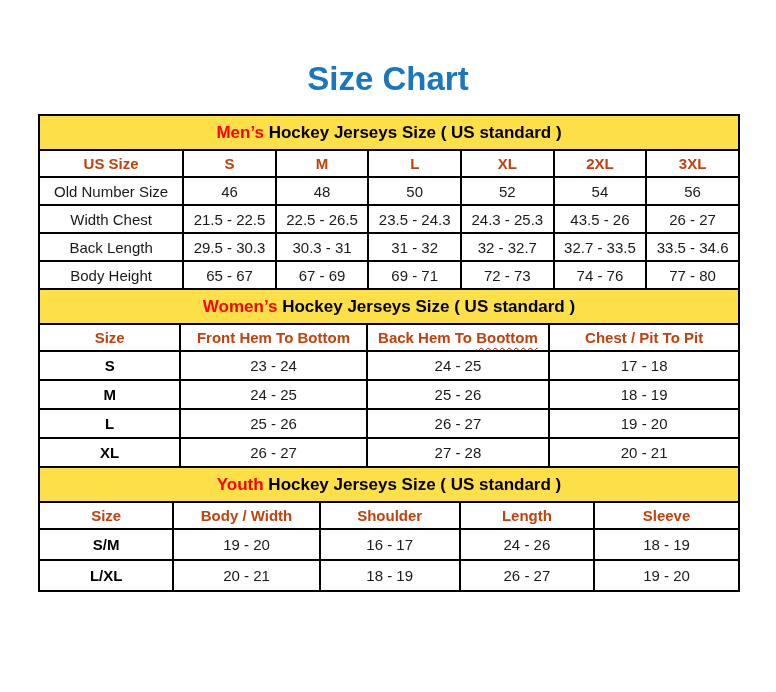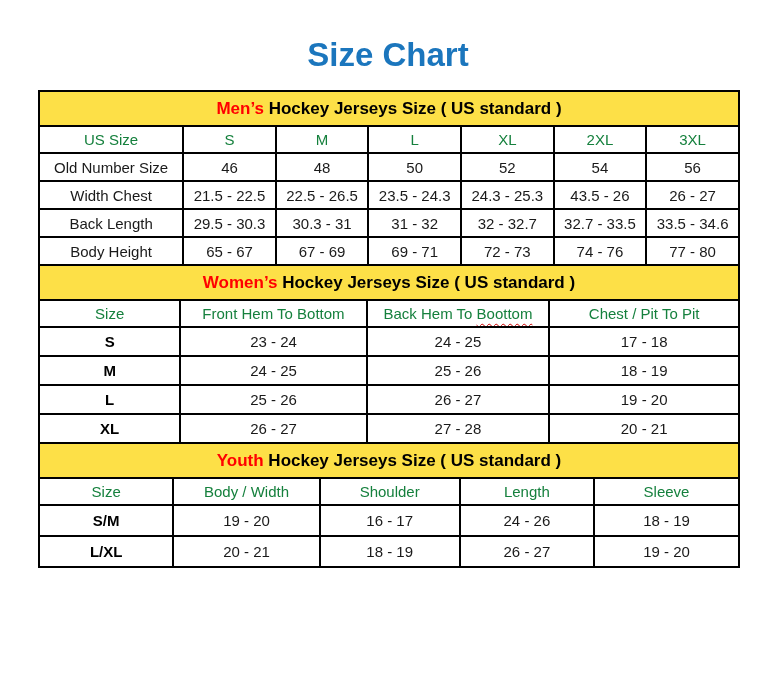--- a/index.html
+++ b/index.html
@@ -6,21 +6,21 @@
   .page {
     position: relative;
     width: 776px;
     height: 692px;
     background: #ffffff;
     font-family: "Liberation Sans", sans-serif;
     overflow: hidden;
   }
   .title {
     margin: 0;
-    padding: 36px 0 0 0;
+    padding: 60px 0 0 0;
     text-align: center;
     color: #1b76bd;
     font-size: 33px;
     font-weight: bold;
     letter-spacing: 0px;
   }
   .chart {
     width: 702px;
     margin: 16px 0 0 38px;
   }
@@ -42,22 +42,22 @@
   }
   .banner-row td {
     background: #fde047;
     color: #000000;
     font-weight: bold;
     font-size: 17px;
     height: 33px;
   }
   .accent { color: #ff0000; }
   .header-row th {
-    color: #15803d;
-    font-weight: normal;
+    color: #c2410c;
+    font-weight: bold;
     height: 25px;
   }
   table[data-table="0"] tr.data-row td { height: 26px; }
   table[data-table="1"] tr.data-row td { height: 27px; }
   table[data-table="2"] tr.data-row td { height: 29px; }
   td.bold { font-weight: bold; color: #000000; }
   .squiggle {
     text-decoration-line: underline;
     text-decoration-style: wavy;
     text-decoration-color: #cc0000;

